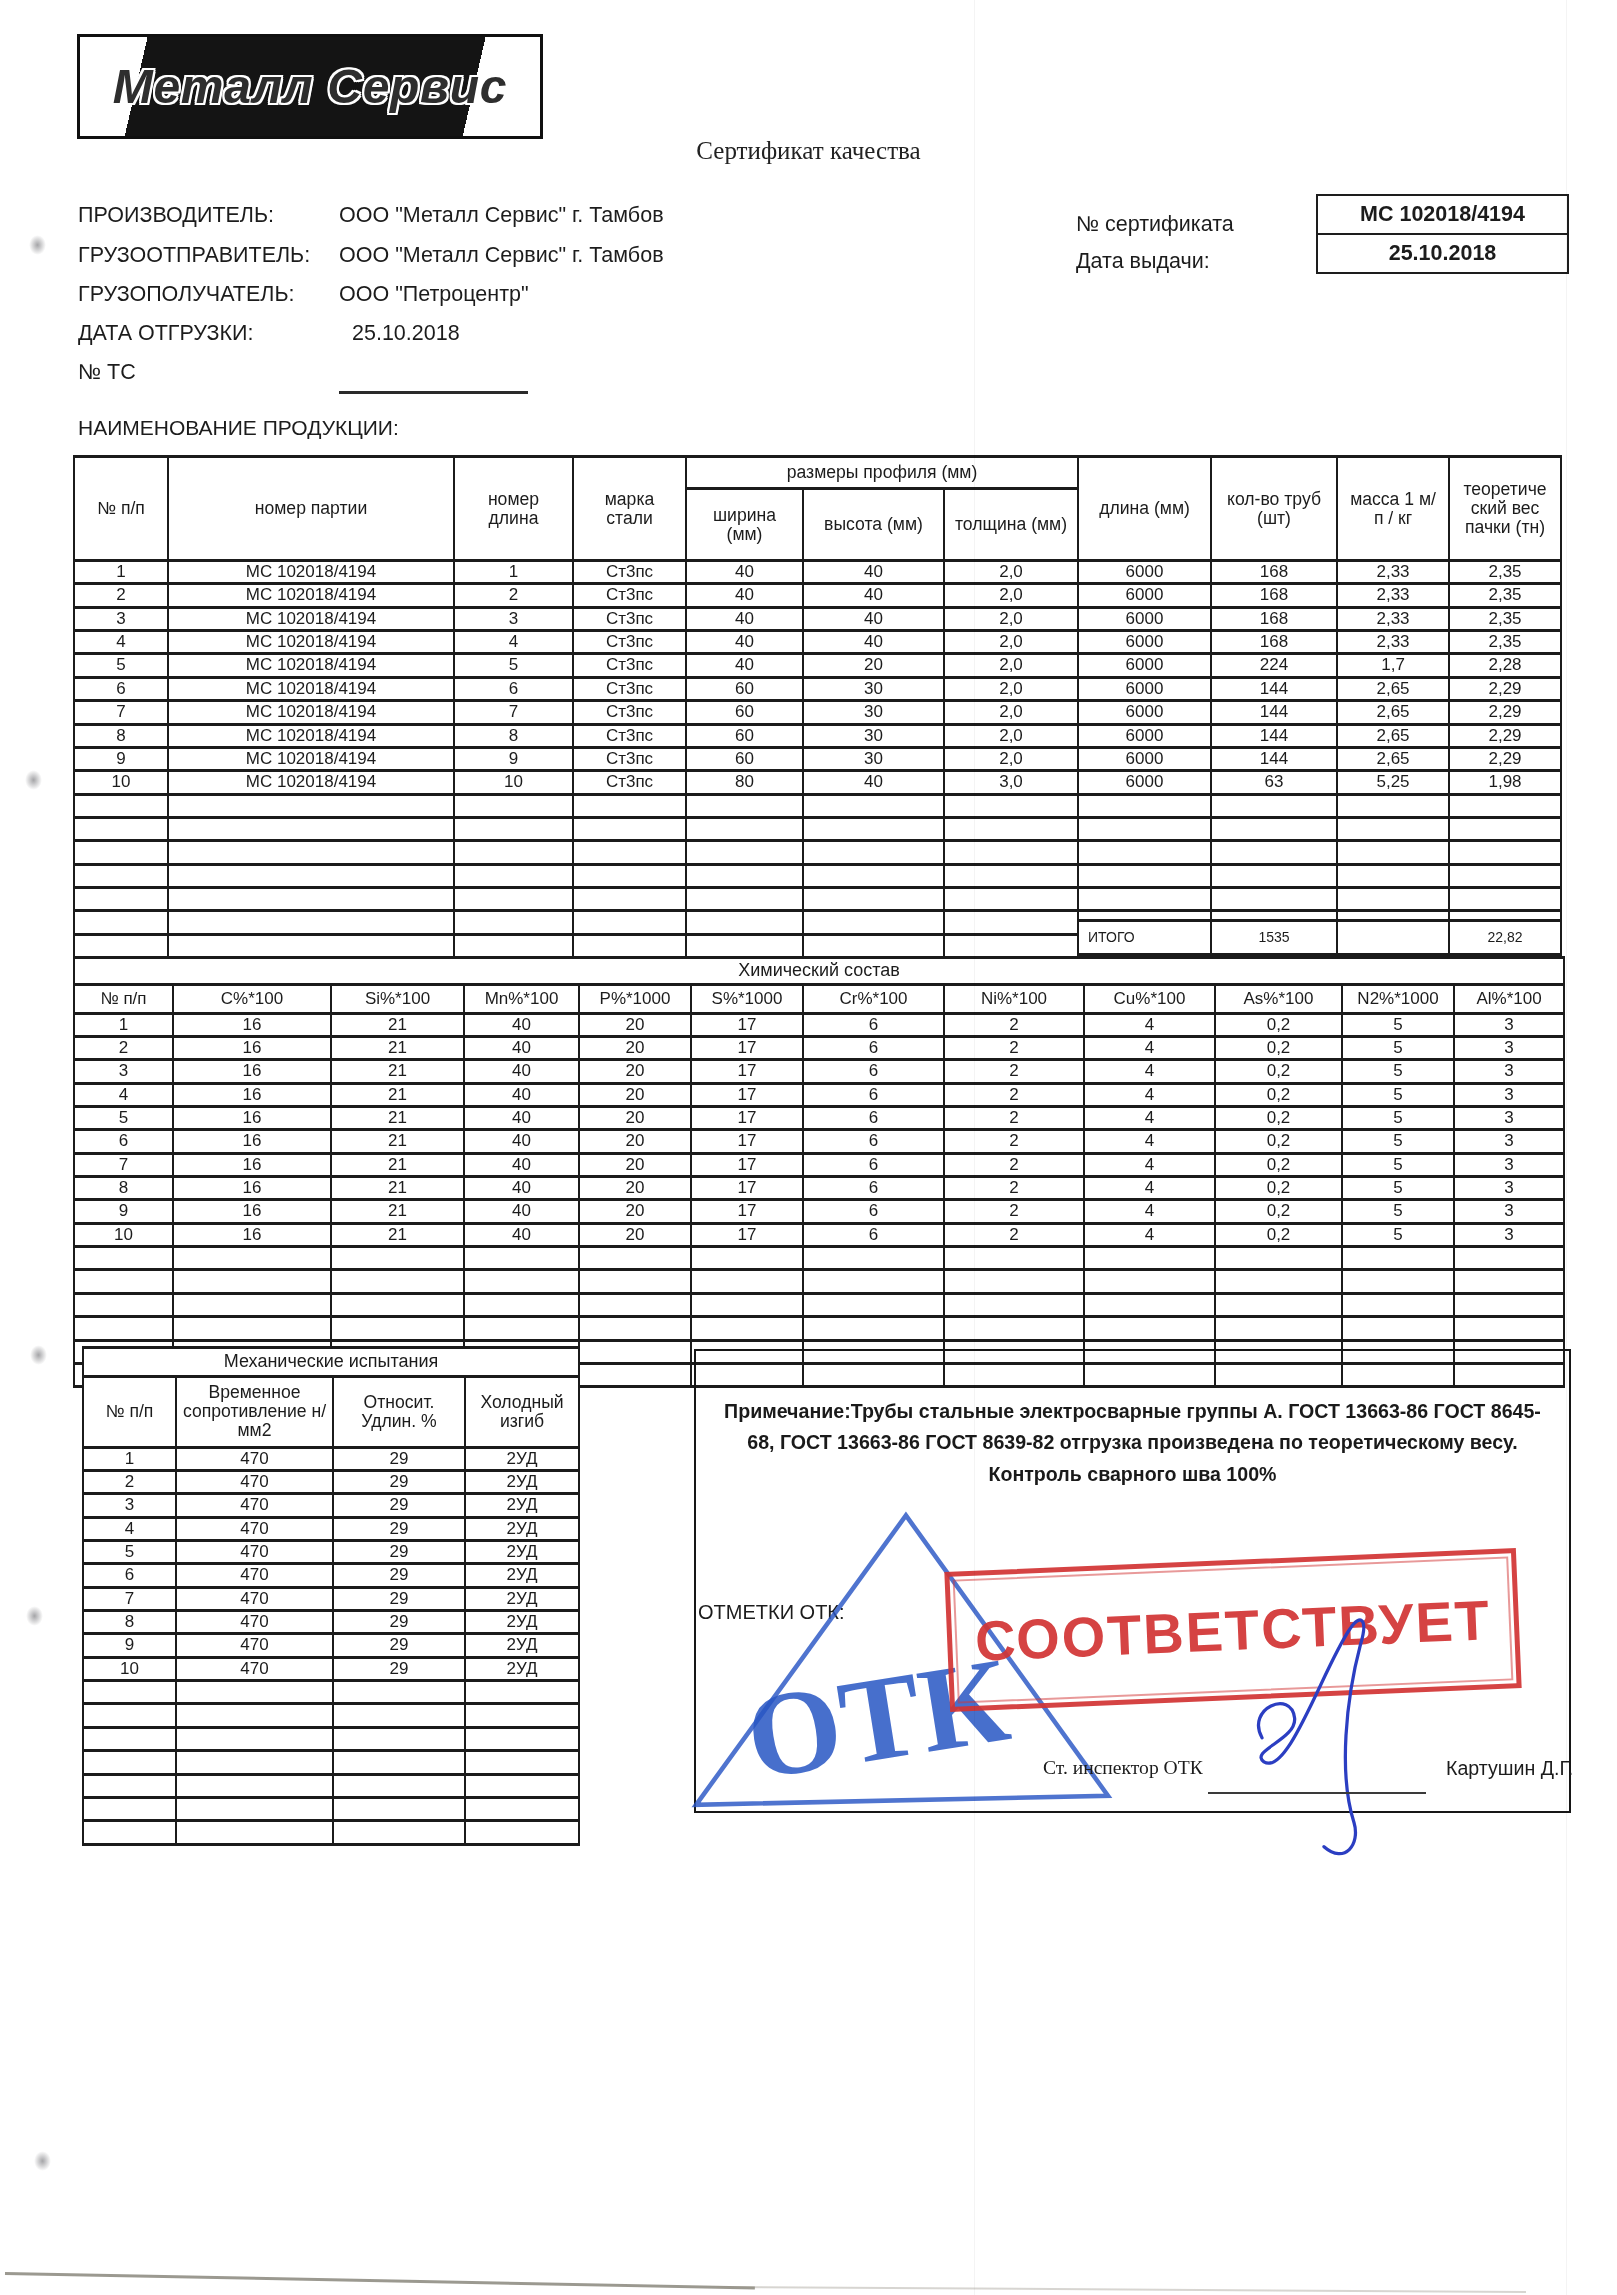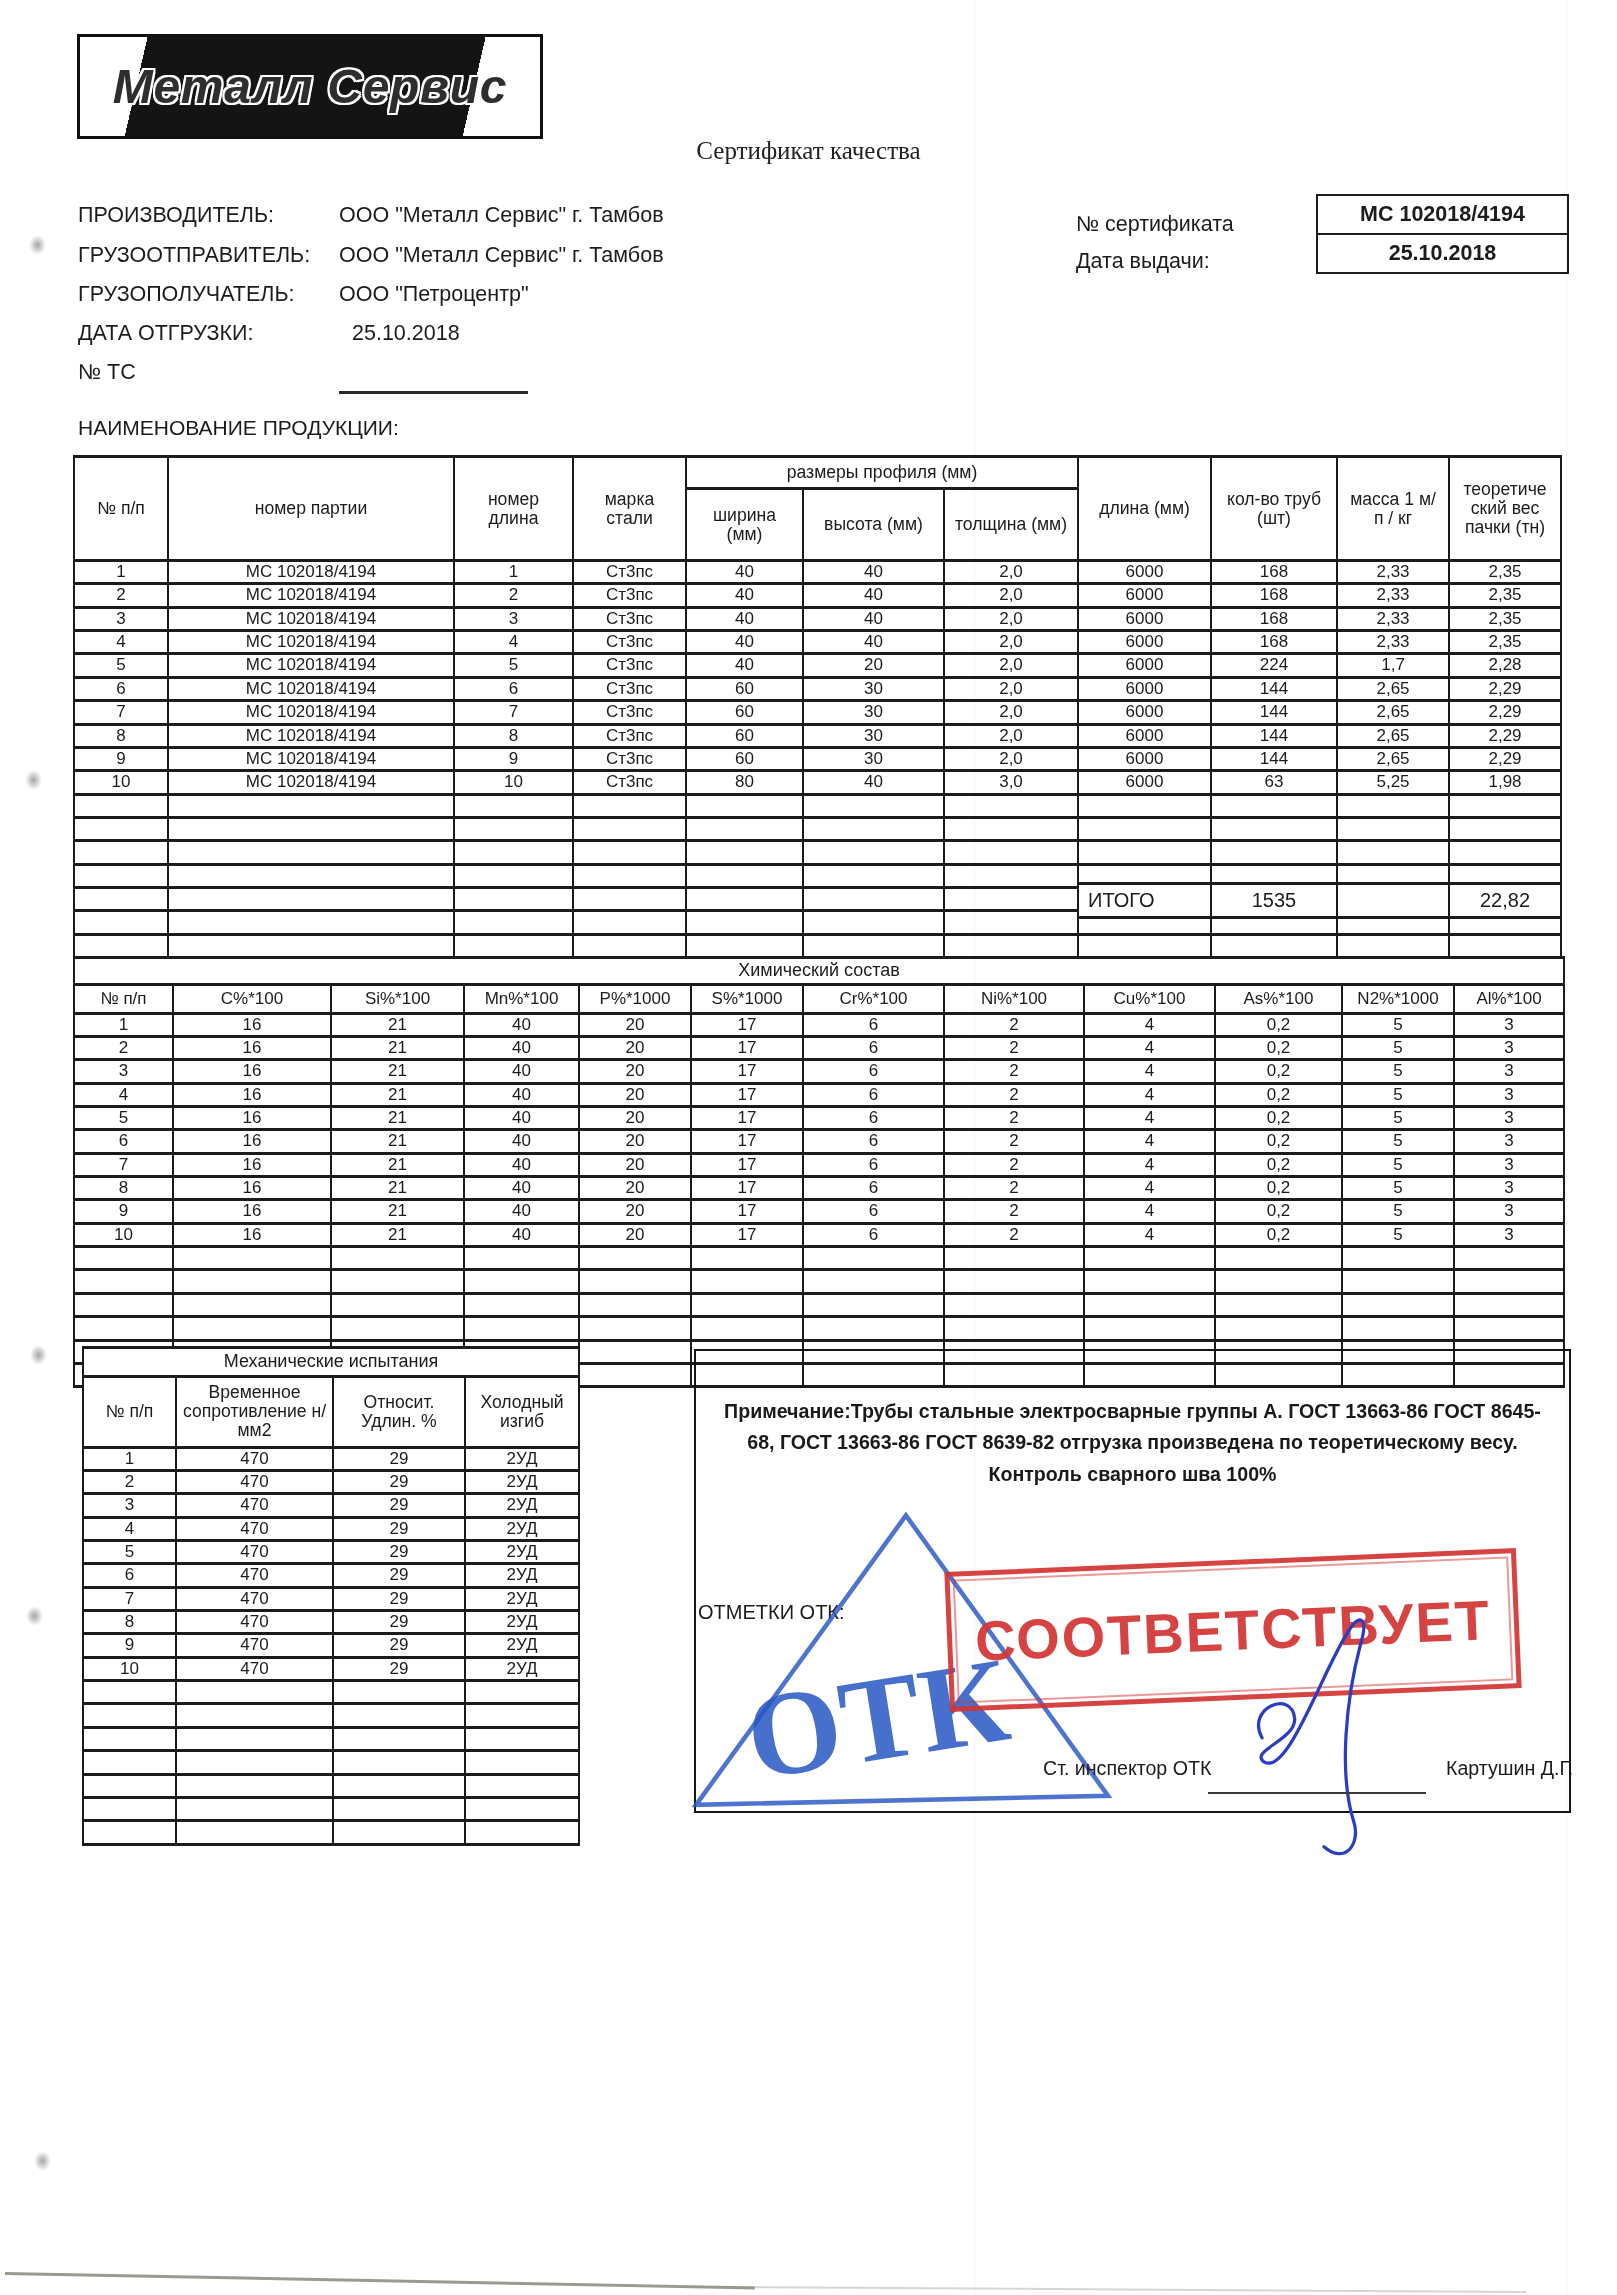--- a/index.html
+++ b/index.html
@@ -24,21 +24,21 @@
   
   table{border-collapse:collapse;table-layout:fixed;position:absolute;background:#fff;}
   th,td{border:2px solid #1b1b1b;border-top-width:3.3px;border-bottom-width:3.3px;
         text-align:center;vertical-align:middle;font-weight:normal;
         overflow:hidden;line-height:1.08;}
   .maintbl{left:73px;top:455px;width:1489px;font-size:17px;}
   .maintbl th{font-size:17.6px;padding:0 9px;}
   .maintbl thead tr.h1 th{height:29px;}
   .maintbl thead tr.h2 th{height:69px;}
   .maintbl tbody tr{height:17.6px;}
-  .totaltbl{left:1077px;top:882px;width:482px;font-size:20px;}
+  .totaltbl{left:1077px;top:919px;width:482px;font-size:14px;}
   .totaltbl td{height:29px;}
   .totaltbl td:first-child{text-align:left;padding-left:9px;}
   .chemtbl{left:73px;top:956px;width:1489px;font-size:17px;}
   .chemtbl th.title{height:22px;font-size:18px;}
   .chemtbl tr.cells th{height:23.5px;font-size:17px;}
   .chemtbl tbody tr{height:17px;}
   .mechtbl{left:82px;top:1338px;width:496px;font-size:17px;margin-top:8px;}
   .mechtbl th.title{height:23.5px;font-size:18px;}
   .mechtbl tr.cells th{height:68px;font-size:17.6px;padding:0 5.2px;}
   .mechtbl tbody tr{height:16.3px;}
@@ -46,21 +46,21 @@
   .notebox{position:absolute;left:694px;top:1349px;width:873px;height:460px;border:2.6px solid #161616;}
   .notetext{position:absolute;left:715px;top:1396px;width:835px;font-size:19.6px;font-weight:bold;
         text-align:center;line-height:1.6;color:#1a1a1a;}
   .otk-label{position:absolute;left:698px;top:1601px;font-size:20px;}
   .stamp-red{position:absolute;left:947px;top:1560px;width:562px;height:130px;
         transform:rotate(-2.4deg);border:5.2px solid #d23434;display:flex;align-items:center;justify-content:center;opacity:.92;}
   .stamp-red::before{content:"";position:absolute;inset:3.3px;border:2px solid #d23434;opacity:.55;}
   .stamp-red span{font-size:56px;font-weight:bold;letter-spacing:2px;color:#d23434;white-space:nowrap;}
   .stamp-blue-svg{position:absolute;left:683px;top:1510px;width:438px;height:312px;}
   .sig-svg{position:absolute;left:1226px;top:1604px;width:209px;height:274px;}
-  .inspector-label{position:absolute;left:1043px;top:1757px;font-size:19.6px;}
+  .inspector-label{position:absolute;left:1043px;top:1757px;font-size:19.6px;font-family:Liberation Serif, serif;}
   .sig-line{position:absolute;left:1208px;top:1792px;width:218px;height:2px;background:#3a3a3a;}
   .inspector-name{position:absolute;left:1446px;top:1757px;font-size:19.6px;white-space:nowrap;}
   
   .vstreak{position:absolute;top:0;bottom:0;width:1.3px;background:rgba(0,0,0,0.045);}
   .speck{position:absolute;width:17px;height:19.6px;border-radius:50%;
         background:radial-gradient(ellipse at center,rgba(90,90,95,.55),rgba(120,120,125,0) 70%);}
   .bottomline1{position:absolute;left:5.2px;top:2272px;width:750px;height:2.6px;background:#8a877d;
         transform:rotate(1.1deg);transform-origin:left center;opacity:.85;}
   .bottomline2{position:absolute;left:717px;top:2286px;width:809px;height:2px;background:#9a978d;
         transform:rotate(0.35deg);transform-origin:left center;opacity:.4;}

